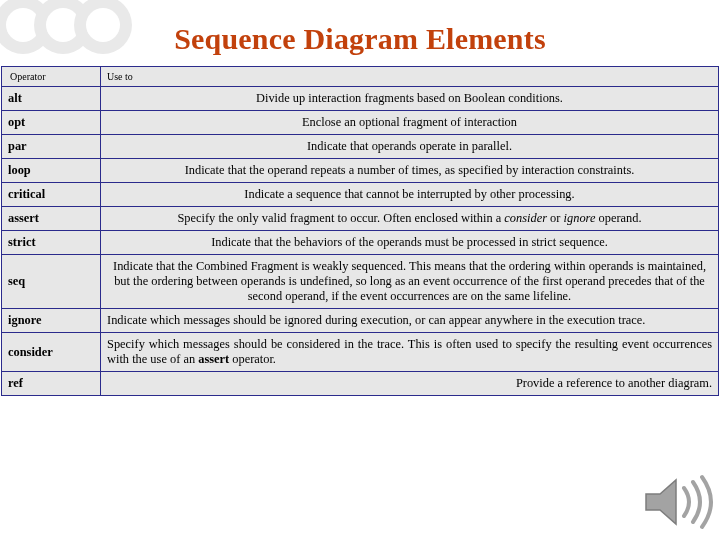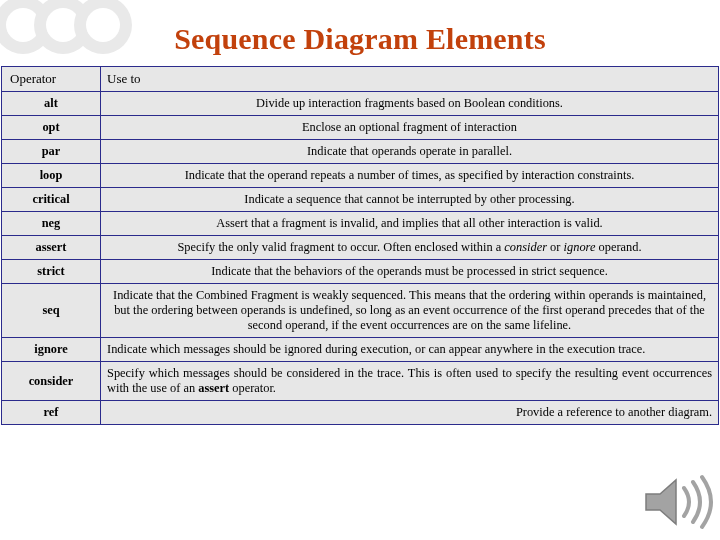--- a/index.html
+++ b/index.html
@@ -76,25 +76,25 @@
     font-size: 12.4px;
   }
   table.elements td, table.elements th {
     border: 1px solid #2b2b8c;
     vertical-align: middle;
     padding: 4px 6px;
     color: #000000;
     font-weight: normal;
   }
   .col-op { width: 84px; text-align: center; }
-  .hdr td { background: #e7e7e7; font-size: 13px; }
+  .hdr td { background: #e7e7e7; font-size: 10px; }
   .hdr .col-op { text-align: left; padding-left: 8px; }
   .hdr .col-use { text-align: left; }
   tr.row td { background: #e7e7e7; }
-  tr.row td.col-op { font-weight: bold; text-align: center; }
+  tr.row td.col-op { font-weight: bold; text-align: left; }
   td.desc-center { text-align: center; }
   td.desc-left { text-align: right; }
   td.desc-just { text-align: justify; }
   em.ital { font-style: italic; }
   b.bold { font-weight: bold; }
 </style>
 </head>
 <body>
 
 <div class="watermark">
@@ -128,24 +128,20 @@
       </tr>
       <tr class="row">
         <td class="col-op">loop</td>
         <td class="desc-center">Indicate that the operand repeats a number of times, as specified by interaction constraints.</td>
       </tr>
       <tr class="row">
         <td class="col-op">critical</td>
         <td class="desc-center">Indicate a sequence that cannot be interrupted by other processing.</td>
       </tr>
       <tr class="row">
-        <td class="col-op">neg</td>
-        <td class="desc-center">Assert that a fragment is invalid, and implies that all other interaction is valid.</td>
-      </tr>
-      <tr class="row">
         <td class="col-op">assert</td>
         <td class="desc-center"><span>Specify the only valid fragment to occur. Often enclosed within a </span><em class="ital">consider</em><span> or </span><em class="ital">ignore</em><span> operand.</span></td>
       </tr>
       <tr class="row">
         <td class="col-op">strict</td>
         <td class="desc-center">Indicate that the behaviors of the operands must be processed in strict sequence.</td>
       </tr>
       <tr class="row">
         <td class="col-op">seq</td>
         <td class="desc-center">Indicate that the Combined Fragment is weakly sequenced. This means that the ordering within operands is maintained, but the ordering between operands is undefined, so long as an event occurrence of the first operand precedes that of the second operand, if the event occurrences are on the same lifeline.</td>

